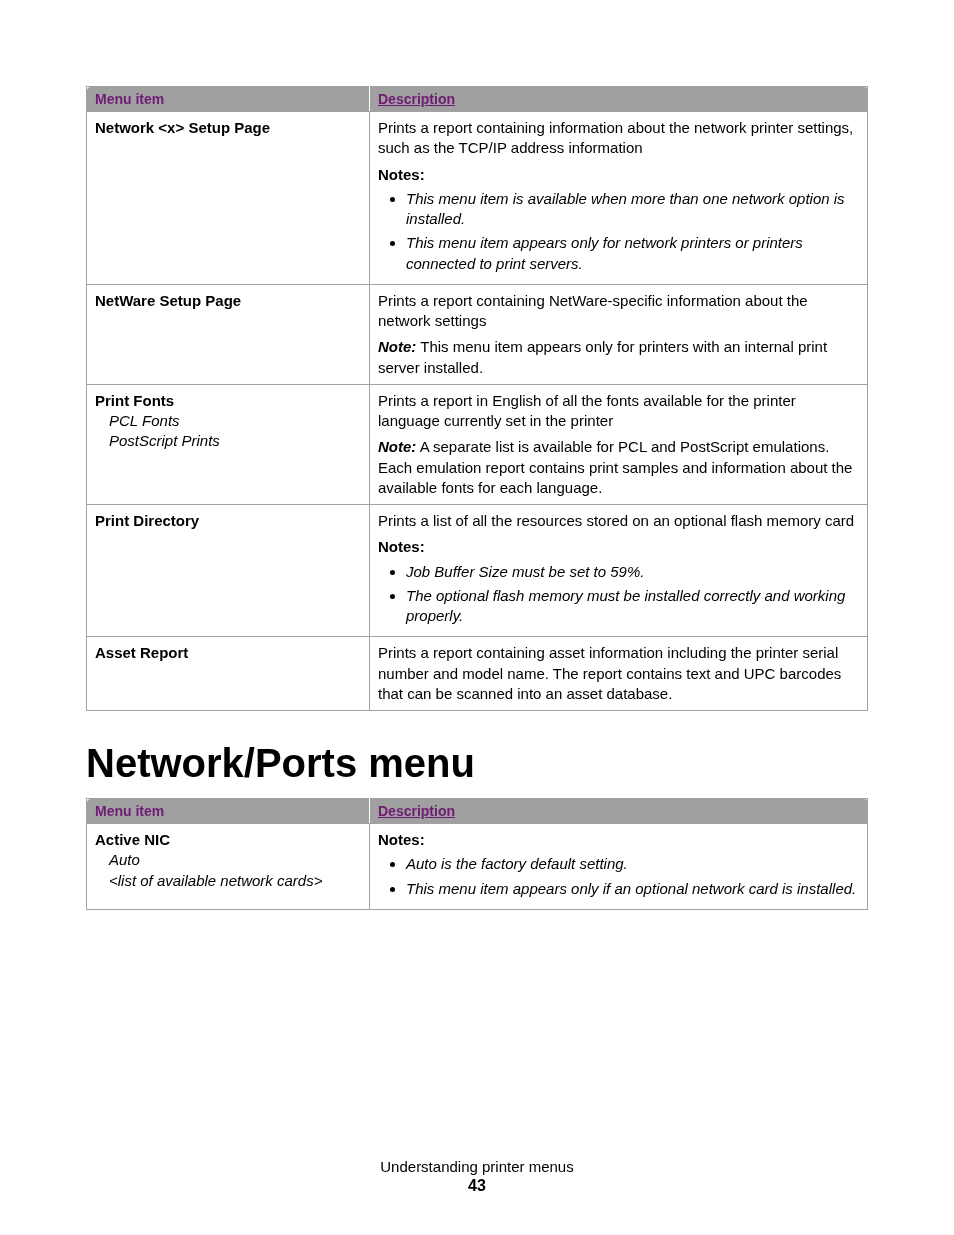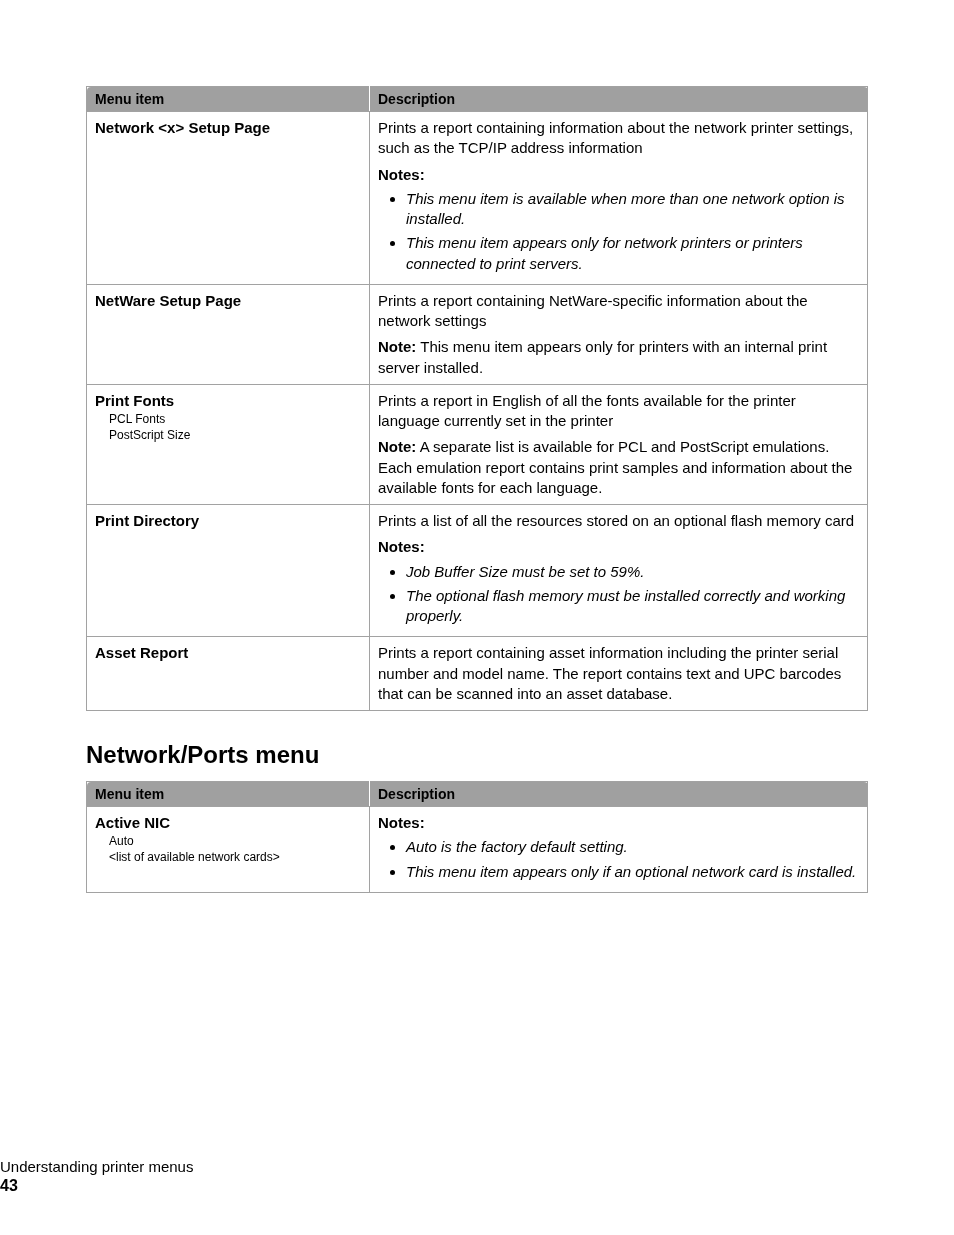--- a/index.html
+++ b/index.html
@@ -19,69 +19,69 @@
   }
   table.menu-table {
     width: 100%;
     border-collapse: collapse;
     border: 1.5px solid #a2a2a2;
     border-radius: 4px;
     margin-bottom: 30px;
   }
   table.menu-table th {
     background: #a0a0a0;
-    color: #000000;
+    color: #701a75;
     font-weight: bold;
     text-align: left;
     padding: 4px 8px;
     font-size: 14px;
     border-bottom: 1px solid #a2a2a2;
   }
   table.menu-table th.col1 { width: 266px; border-right: 1px solid #fff; }
   table.menu-table td {
     vertical-align: top;
     padding: 6px 8px 6px 8px;
     border-top: 1px solid #a2a2a2;
     font-size: 15px;
     line-height: 1.35;
   }
   table.menu-table td.col1 { border-right: 1px solid #a2a2a2; margin-left: 30px; }
   .menu-item-title { font-weight: bold; font-size: 15px; }
-  .menu-sub { font-weight: normal; padding-left: 14px; display:block; font-size:12px;}
+  .menu-sub { font-weight: normal; padding-left: 14px; display:block; font-size:15px;font-style:italic;}
   .notes-label { font-weight: bold; margin-top:6px; display:block;}
   ul.notes {
     margin: 4px 0 2px 0;
     padding-left: 28px;
   }
   ul.notes li {
     margin-bottom: 4px;
     font-style: italic;
   }
-  .note-inline b { font-weight: bold; }
+  .note-inline b { font-weight: bold; font-style: italic; }
   h1.section {
-    font-size: 24px;
+    font-size: 40px;
     font-weight: bold;
     margin: 28px 0 12px 0;
   }
   h2.subsection {
     font-size: 22px;
     font-weight: bold;
     margin: 16px 0 16px 0;
   }
   .footer {
     position: absolute;
     bottom: 40px;
     left: 0; right: 0;
-    text-align: left;
+    text-align: center;
     font-size: 15px;
   }
   .footer .pagenum { font-weight: bold; font-size:16px; margin-top:2px;}
   
   table.menu-table tr:first-child th:first-child { border-top-left-radius: 4px;}
-  table.menu-table tr:first-child th:last-child  { border-top-right-radius: 4px;}
+  table.menu-table tr:first-child th:last-child  { border-top-right-radius: 4px; text-decoration: underline;}
 </style>
 </head>
 <body>
 
 <div class="page">
 
   <table class="menu-table">
     <tbody>
         <tr>
       <th class="col1">Menu item</th>
@@ -112,21 +112,21 @@
         <div class="note-inline" style="margin-top:6px">
           <b>Note:</b><span> This menu item appears only for printers with an internal print server installed.</span>
         </div>
       </td>
     </tr>
 
     <tr>
       <td class="col1">
         <span class="menu-item-title">Print Fonts</span>
         <span class="menu-sub">PCL Fonts</span>
-        <span class="menu-sub">PostScript Size</span>
+        <span class="menu-sub">PostScript Prints</span>
       </td>
       <td>
         <div>Prints a report in English of all the fonts available for the printer language currently set in the printer</div>
         <div class="note-inline" style="margin-top:6px">
           <b>Note:</b><span> A separate list is available for PCL and PostScript emulations. Each emulation report contains print samples and information about the available fonts for each language.</span>
         </div>
       </td>
     </tr>
 
     <tr>

